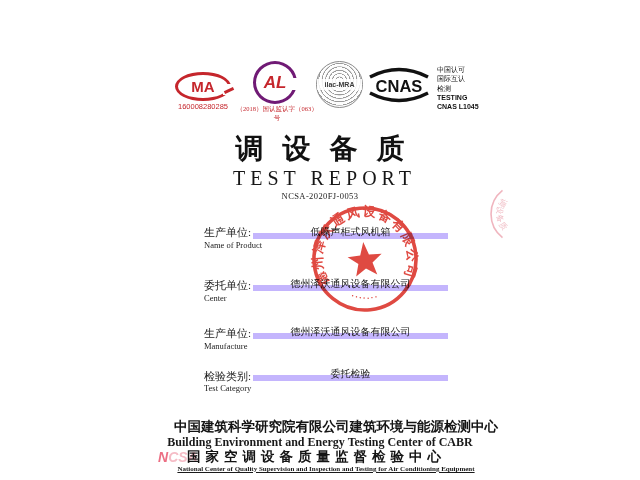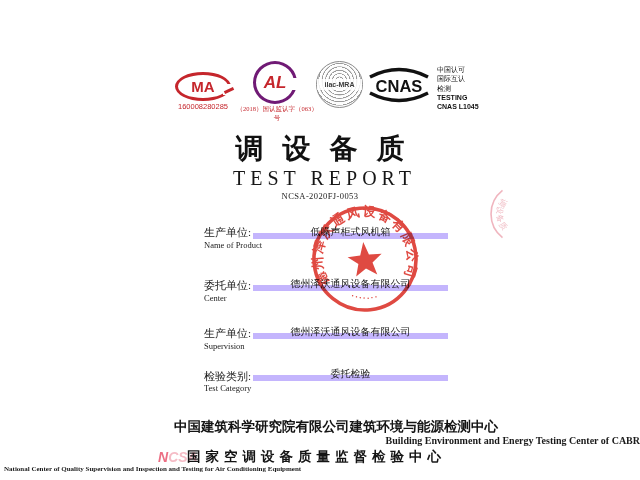--- a/index.html
+++ b/index.html
@@ -64,25 +64,25 @@
     left:253px; width:195px; height:14px; text-align:center;
     font-size:10px; color:#1b1b1b; border-bottom:6px solid #c4b5fd;
   }
 
   
   .stamp { left:309px; top:159px; transform:rotate(-6deg); mix-blend-mode:multiply; opacity:0.92; }
   .faint-stamp { left:483px; top:128px; opacity:0.85; }
 
   
   .org-cn { left:0; right:0; top:374px; text-align:center; font-weight:bold; font-size:13.5px; color:#141414;padding-left:32px; }
-  .org-en { left:0; right:0; top:391px; text-align:right; font-weight:bold; font-size:10px; color:#1a1a1a; }
+  .org-en { left:0; right:0; top:391px; text-align:center; font-weight:bold; font-size:12px; color:#1a1a1a; }
   .ncsa { left:158px; top:405px; font-family:Liberation Sans, sans-serif; font-weight:bold; font-style:italic; font-size:14px; }
   .ncsa .n { color:#ec6f84; } .ncsa .csa { color:#f5bcc6; }
   .center-cn { left:0; right:0; top:404px; text-align:center; font-weight:bold; font-size:13.5px; letter-spacing:5px; text-indent:5px; color:#141414; transform:translateX(-6px); }
-  .center-en { left:4px; right:0; top:421px; font-weight:bold; font-size:7px; color:#1a1a1a; }
+  .center-en { left:12px; right:0; top:421px; text-align:center; font-weight:bold; font-size:7px; color:#1a1a1a;text-decoration:underline; }
 
   
   .qr {
     left:434px; top:437px; width:30px; height:30px;
     background-image:
       repeating-linear-gradient(0deg, rgba(17,17,17,.9) 0 2px, transparent 2px 4px, rgba(17,17,17,.85) 4px 5px, transparent 5px 7px),
       repeating-linear-gradient(90deg, #111 0 2px, #fff 2px 4px, #111 4px 6px, #fff 6px 9px);
   }
   .qr .finder { position:absolute; width:8px; height:8px; border:2px solid #111; background:#fff; }
   .qr .finder::after { content:""; position:absolute; left:1px; top:1px; width:2px; height:2px; background:#111; }
@@ -131,21 +131,21 @@
   <div class="abs f-label" style="top:181px">生产单位:</div>
   <div class="abs f-value" style="top:181px">低噪声柜式风机箱</div>
   <div class="abs f-sub" style="top:196px">Name of Product</div>
 
   <div class="abs f-label" style="top:234px">委托单位:</div>
   <div class="abs f-value" style="top:233px">德州泽沃通风设备有限公司</div>
   <div class="abs f-sub" style="top:249px">Center</div>
 
   <div class="abs f-label" style="top:282px">生产单位:</div>
   <div class="abs f-value" style="top:281px">德州泽沃通风设备有限公司</div>
-  <div class="abs f-sub" style="top:297px">Supervision</div>
+  <div class="abs f-sub" style="top:297px">Manufacture</div>
 
   <div class="abs f-label" style="top:325px">检验类别:</div>
   <div class="abs f-value" style="top:323px">委托检验</div>
   <div class="abs f-sub" style="top:339px">Test Category</div>
 
   <svg class="abs stamp" width="112" height="112" viewBox="0 0 112 112">
     <circle cx="56" cy="56" r="51" fill="none" stroke="#dd3a32" stroke-width="3.6"></circle>
     <path id="seal-arc" d="M 18.8 77.5 A 43 43 0 1 1 93.2 77.5" fill="none"></path>
     <text font-size="13" font-weight="bold" fill="#dd3a32" letter-spacing="2" font-family="Liberation Serif, serif">
       <textPath href="#seal-arc" startOffset="1%">德州泽沃通风设备有限公司</textPath>

